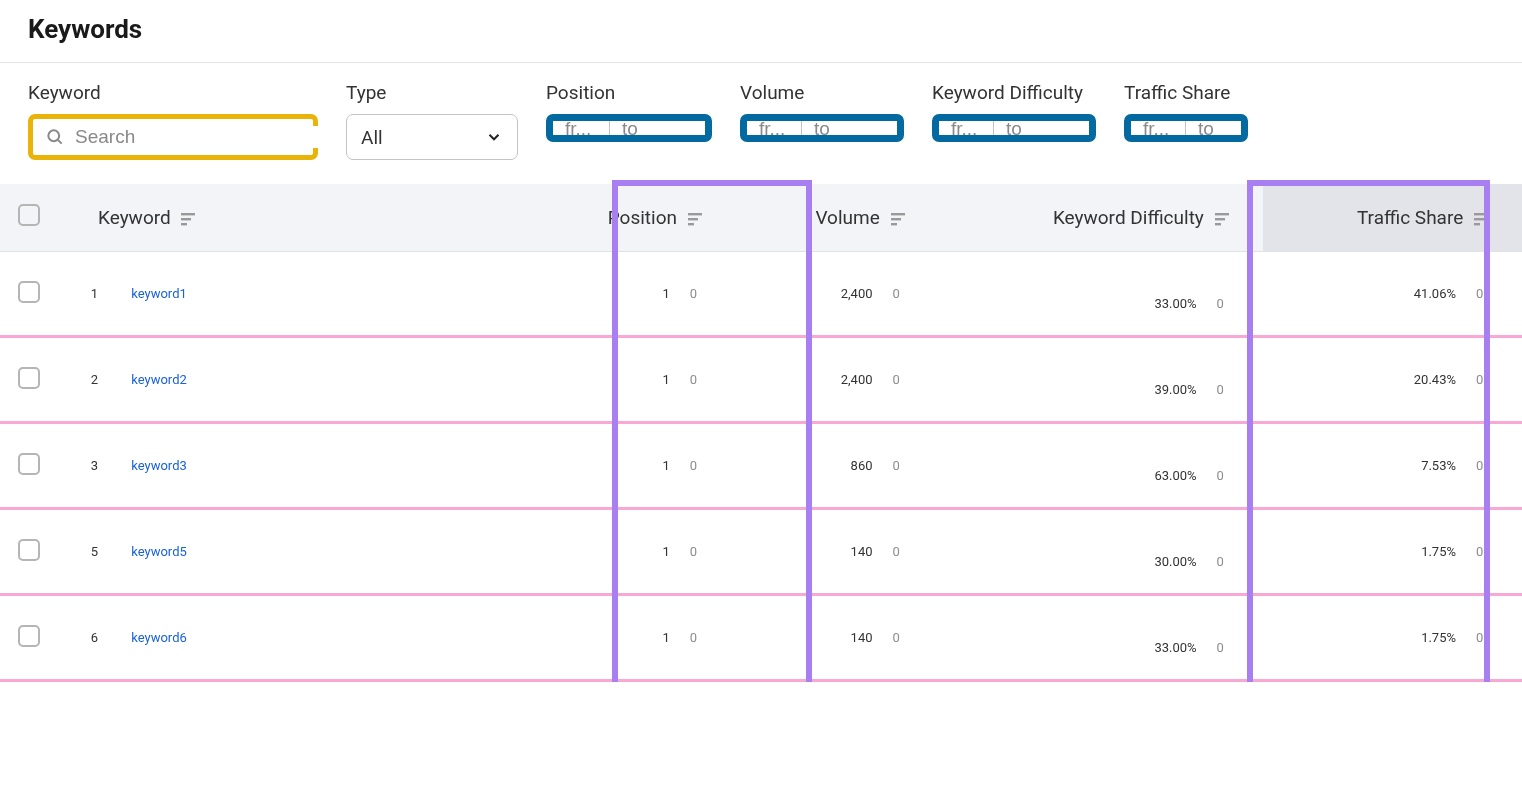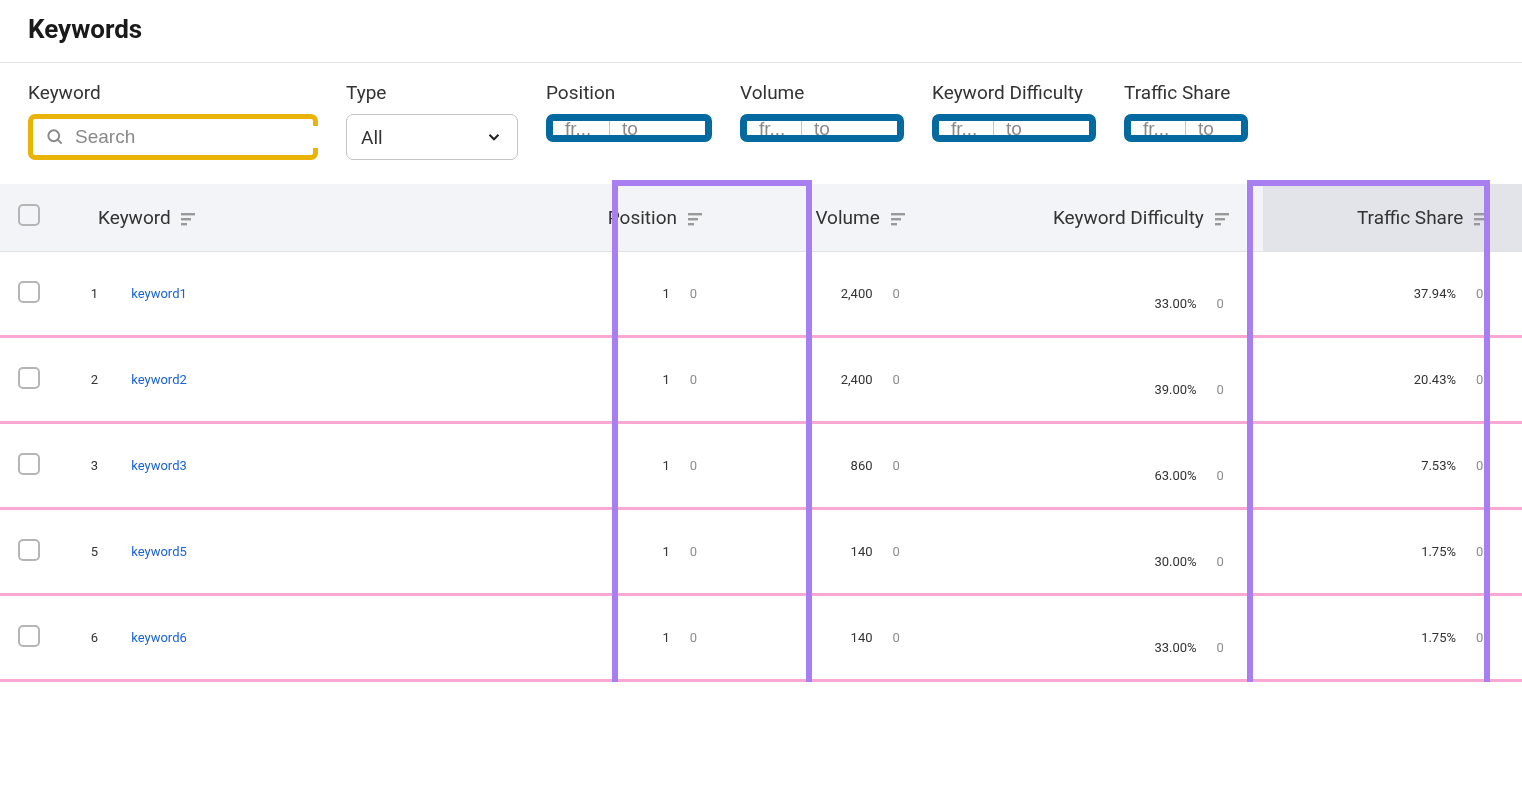--- a/index.html
+++ b/index.html
@@ -295,21 +295,21 @@
     <tbody id="rows-body">
   <tr>
     <td class="col-check"><span class="chk"></span></td>
     <td class="col-keyword">
       <span style="display:inline-block;width:34px;text-align:right;margin-right:30px" class="idxcell">1</span>
       <a href="#" class="kw-link">keyword1</a>
     </td>
     <td class="col-pos"><span class="val pos">1</span><span class="delta-0">0</span></td>
     <td class="col-vol"><span class="val vol">2,400</span><span class="delta-0">0</span></td>
     <td class="col-kd"><span class="val kd">33.00%</span><span class="delta-0">0</span></td>
-    <td class="col-ts"><span class="val ts">37.94%</span><span class="delta-0">0</span></td>
+    <td class="col-ts"><span class="val ts">41.06%</span><span class="delta-0">0</span></td>
   </tr>
 
   <tr>
     <td class="col-check"><span class="chk"></span></td>
     <td class="col-keyword">
       <span style="display:inline-block;width:34px;text-align:right;margin-right:30px" class="idxcell">2</span>
       <a href="#" class="kw-link">keyword2</a>
     </td>
     <td class="col-pos"><span class="val pos">1</span><span class="delta-0">0</span></td>
     <td class="col-vol"><span class="val vol">2,400</span><span class="delta-0">0</span></td>

